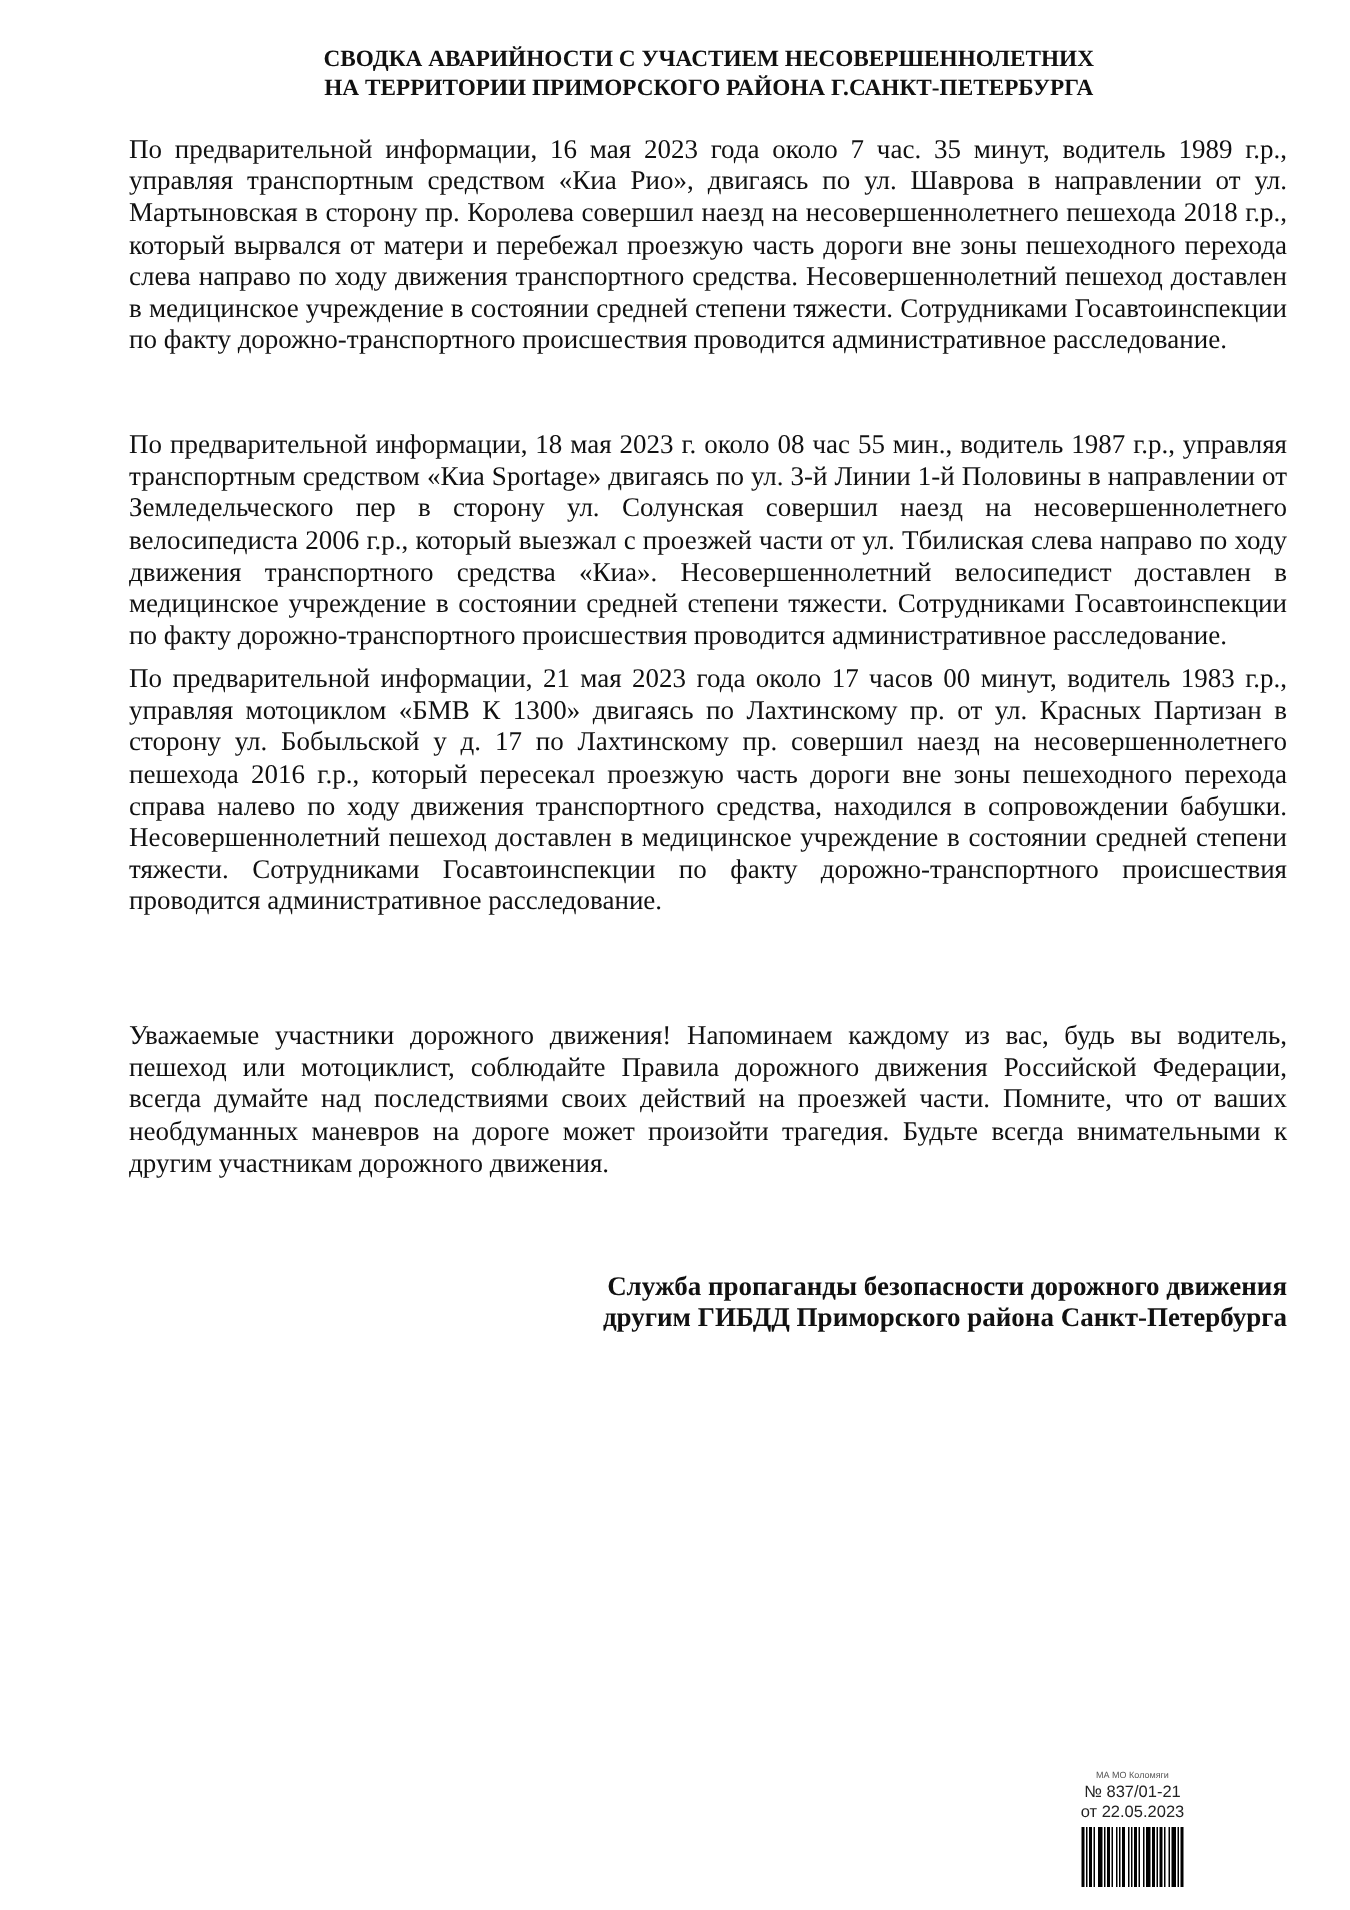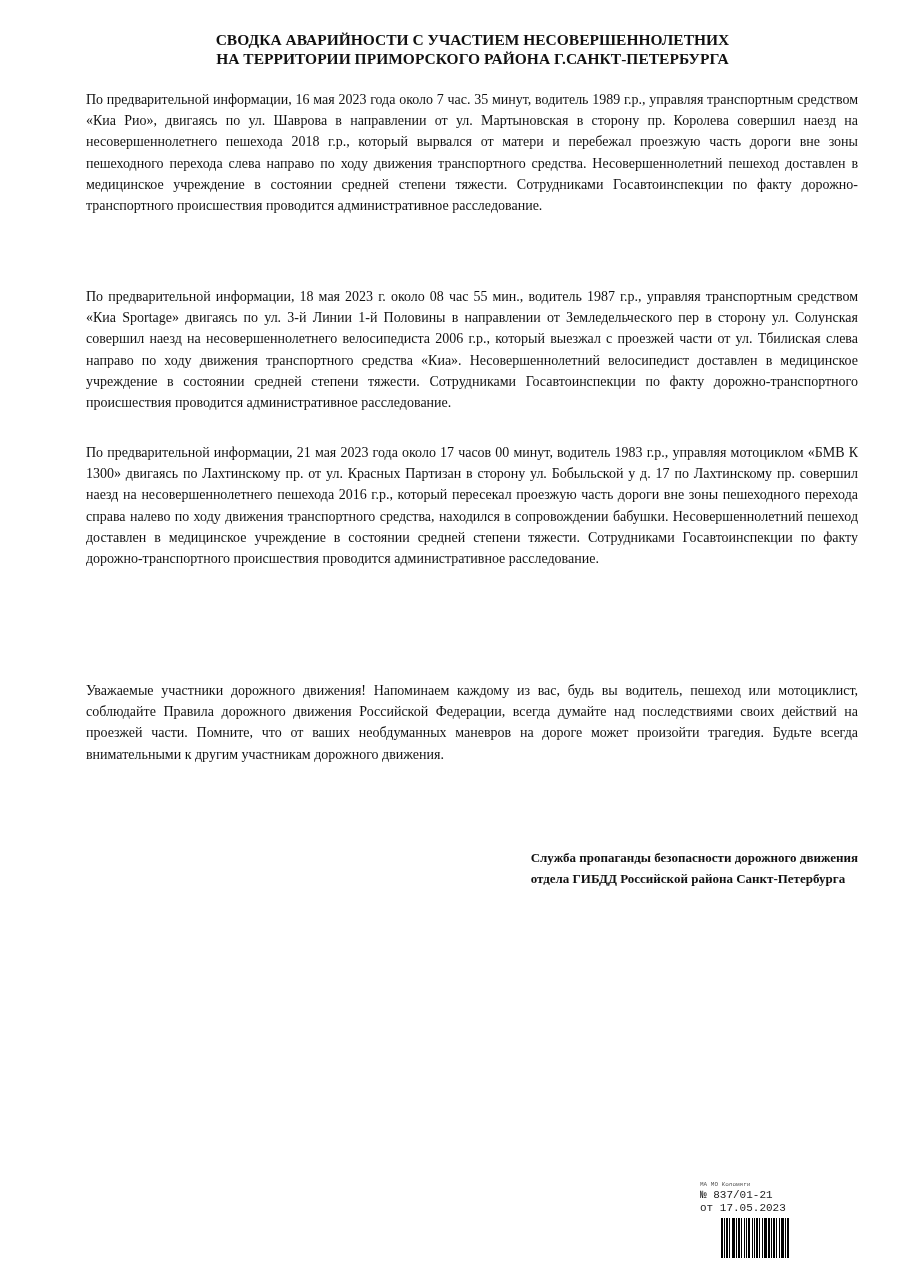--- a/index.html
+++ b/index.html
@@ -29,46 +29,46 @@
     text-align: center;
     font-weight: bold;
     font-size: 15.5px;
     line-height: 19px;
   }
   .title div { white-space: nowrap; }
   .para {
     position: absolute;
     left: 86px;
     width: 772px;
-    font-size: 14px;
+    font-size: 18px;
     line-height: 21.2px;
     text-align: justify;
     margin: 0;
   }
   .p1 { top: 89px; }
   .p2 { top: 286px; }
   .p3 { top: 442px; }
   .p4 { top: 680px; }
   .signature {
     position: absolute;
     top: 847px;
     right: 42px;
-    text-align: left;
+    text-align: right;
     font-weight: bold;
-    font-size: 13px;
+    font-size: 18px;
     line-height: 21px;
     white-space: nowrap;
   }
   .stamp {
     position: absolute;
     left: 700px;
     top: 1180px;
     width: 110px;
-    text-align: left;
-    font-family: Liberation Mono, monospace;
+    text-align: center;
+    font-family: Liberation Sans, sans-serif;
     color: #222;
   }
   .stamp .org {
     font-size: 6px;
     line-height: 9px;
     color: #555;
   }
   .stamp .num {
     font-size: 11px;
     line-height: 13px;
@@ -103,27 +103,27 @@
     <div>НА ТЕРРИТОРИИ ПРИМОРСКОГО РАЙОНА Г.САНКТ-ПЕТЕРБУРГА</div>
   </div>
 
   <p class="para p1">По предварительной информации, 16 мая 2023 года около 7 час. 35 минут, водитель 1989 г.р., управляя транспортным средством «Киа Рио», двигаясь по ул. Шаврова в направлении от ул. Мартыновская в сторону пр. Королева совершил наезд на несовершеннолетнего пешехода 2018 г.р., который вырвался от матери и перебежал проезжую часть дороги вне зоны пешеходного перехода слева направо по ходу движения транспортного средства. Несовершеннолетний пешеход доставлен в медицинское учреждение в состоянии средней степени тяжести. Сотрудниками Госавтоинспекции по факту дорожно-транспортного происшествия проводится административное расследование.</p>
   <p class="para p2">По предварительной информации, 18 мая 2023 г. около 08 час 55 мин., водитель 1987 г.р., управляя транспортным средством «Киа Sportage» двигаясь по ул. 3-й Линии 1-й Половины в направлении от Земледельческого пер в сторону ул. Солунская совершил наезд на несовершеннолетнего велосипедиста 2006 г.р., который выезжал с проезжей части от ул. Тбилиская слева направо по ходу движения транспортного средства «Киа». Несовершеннолетний велосипедист доставлен в медицинское учреждение в состоянии средней степени тяжести. Сотрудниками Госавтоинспекции по факту дорожно-транспортного происшествия проводится административное расследование.</p>
   <p class="para p3">По предварительной информации, 21 мая 2023 года около 17 часов 00 минут, водитель 1983 г.р., управляя мотоциклом «БМВ К 1300» двигаясь по Лахтинскому пр. от ул. Красных Партизан в сторону ул. Бобыльской у д. 17 по Лахтинскому пр. совершил наезд на несовершеннолетнего пешехода 2016 г.р., который пересекал проезжую часть дороги вне зоны пешеходного перехода справа налево по ходу движения транспортного средства, находился в сопровождении бабушки. Несовершеннолетний пешеход доставлен в медицинское учреждение в состоянии средней степени тяжести. Сотрудниками Госавтоинспекции по факту дорожно-транспортного происшествия проводится административное расследование.</p>
   <p class="para p4">Уважаемые участники дорожного движения! Напоминаем каждому из вас, будь вы водитель, пешеход или мотоциклист, соблюдайте Правила дорожного движения Российской Федерации, всегда думайте над последствиями своих действий на проезжей части. Помните, что от ваших необдуманных маневров на дороге может произойти трагедия. Будьте всегда внимательными к другим участникам дорожного движения.</p>
 
   <div class="signature">
     <div>Служба пропаганды безопасности дорожного движения</div>
-    <div>отдела ГИБДД Российской района Санкт-Петербурга</div>
+    <div>другим ГИБДД Приморского района Санкт-Петербурга</div>
   </div>
 
   <div class="stamp">
     <div class="org">МА МО Коломяги</div>
     <div class="num">№ 837/01-21</div>
-    <div class="date">от 17.05.2023</div>
+    <div class="date">от 22.05.2023</div>
     <div class="barcode" id="barcode">
         <span style="width: 2px;"></span>
         <span class="g" style="width: 1px;"></span>
         <span style="width: 1px;"></span>
         <span class="g" style="width: 1px;"></span>
         <span style="width: 2px;"></span>
         <span class="g" style="width: 1px;"></span>
         <span style="width: 1px;"></span>
         <span class="g" style="width: 2px;"></span>
         <span style="width: 3px;"></span>

